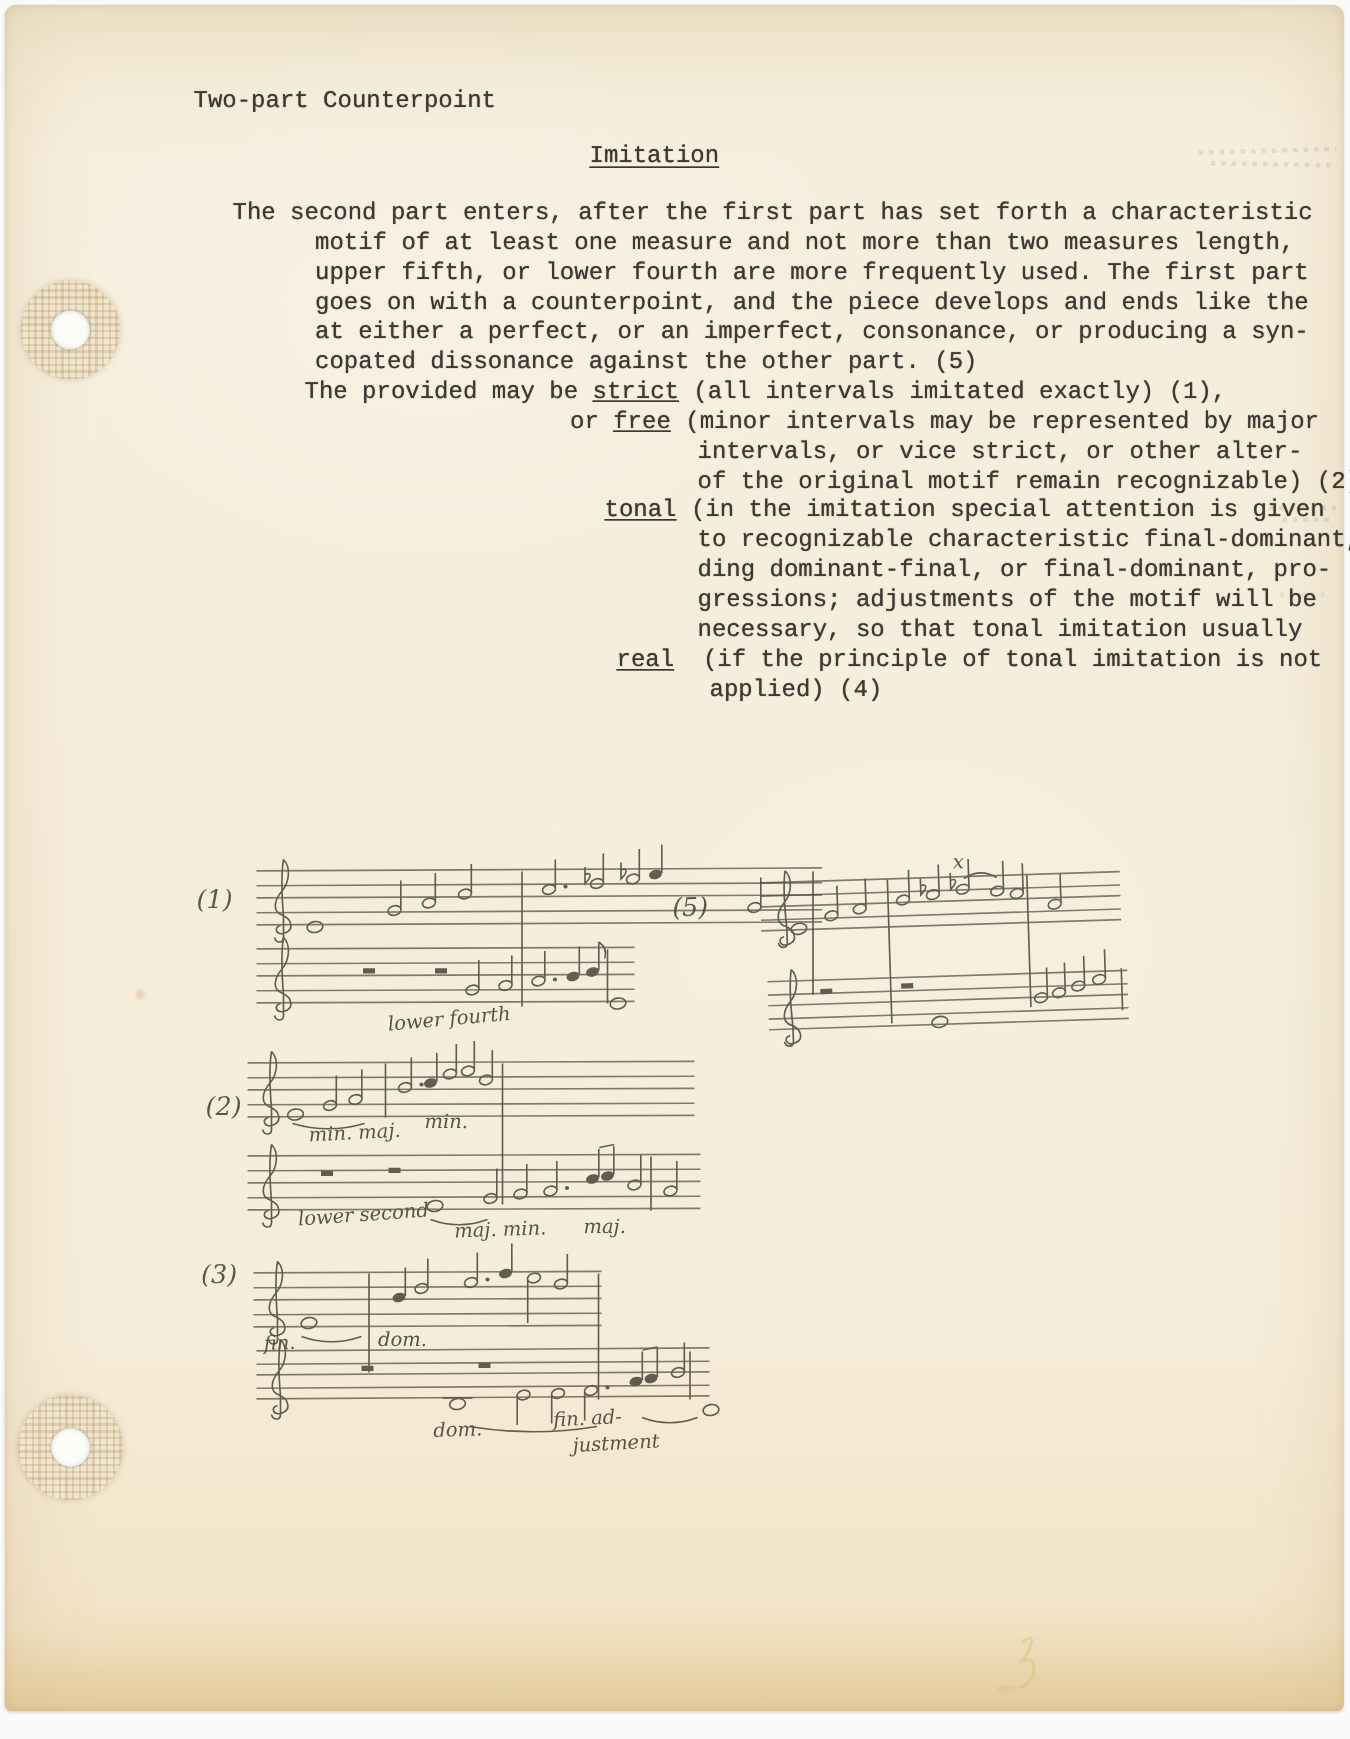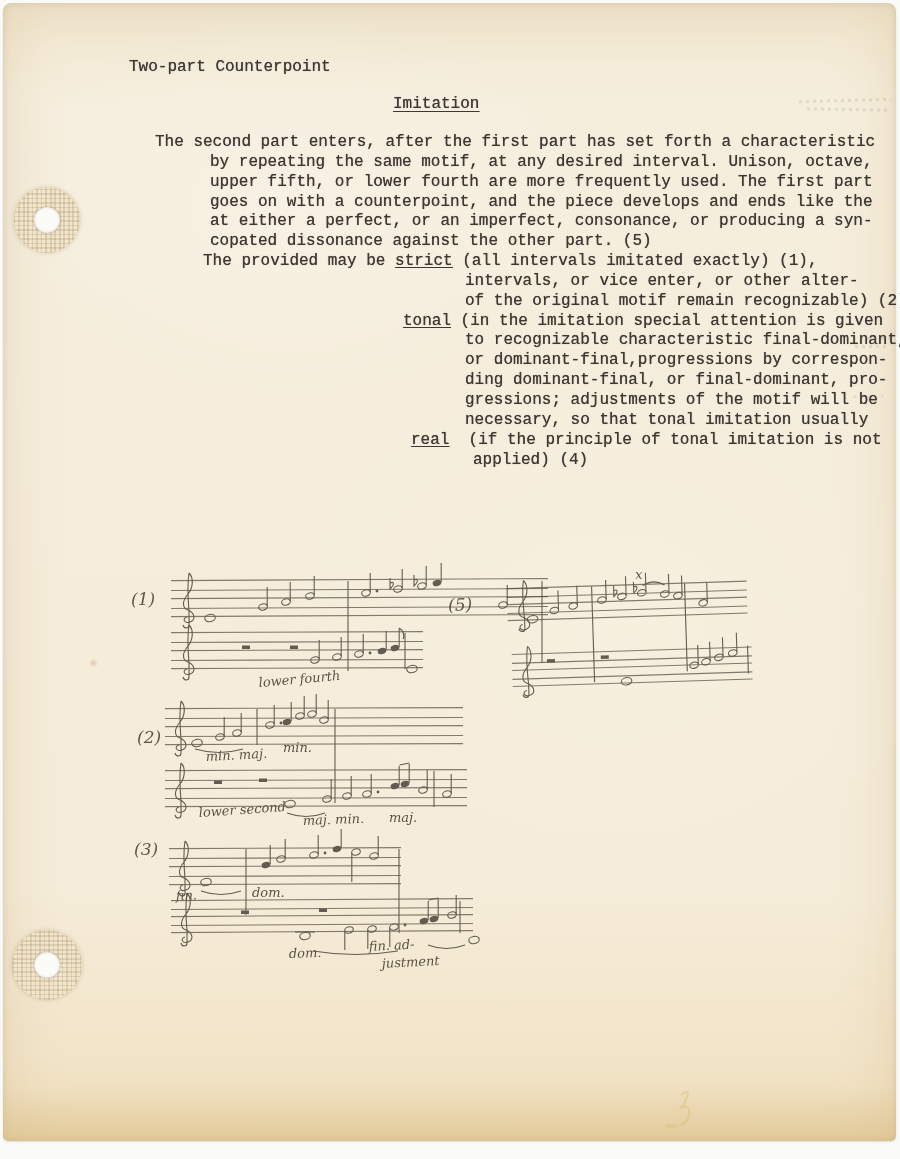--- a/index.html
+++ b/index.html
@@ -54,31 +54,31 @@
     background:radial-gradient(circle,rgba(196,130,86,.35),transparent 70%);}
 </style>
 </head>
 <body>
 
 <div class="page">
   <div class="typed header">Two-part Counterpoint</div>
   <div class="typed title">Imitation</div>
   <div class="typed body-lines">
       <div class="tline i1"><span>The second part enters, after the first part has set forth a characteristic</span></div>
-      <div class="tline i2"><span>by repeating the same motif, at any desired interval. Unison, octave,</span></div>
+      <div class="tline i2"><span>motif of at least one measure and not more than two measures length,</span></div>
       <div class="tline i2"><span>upper fifth, or lower fourth are more frequently used. The first part</span></div>
       <div class="tline i2"><span>goes on with a counterpoint, and the piece develops and ends like the</span></div>
       <div class="tline i2"><span>at either a perfect, or an imperfect, consonance, or producing a syn-</span></div>
       <div class="tline i2"><span>copated dissonance against the other part. (5)</span></div>
       <div class="tline i3"><span>The provided may be </span><span class="u">strict</span><span> (all intervals imitated exactly) (1),</span></div>
-      <div class="tline i5"><span>intervals, or vice enter, or other alter-</span></div>
+      <div class="tline i4"><span>or </span><span class="u">free</span><span> (minor intervals may be represented by major</span></div>
+      <div class="tline i5"><span>intervals, or vice strict, or other alter-</span></div>
       <div class="tline i5"><span>of the original motif remain recognizable) (2)</span></div>
       <div class="tline i6"><span class="u">tonal</span><span> (in the imitation special attention is given</span></div>
       <div class="tline i5"><span>to recognizable characteristic final-dominant,</span></div>
-      <div class="tline i5"><span>or dominant-final,progressions by correspon-</span></div>
       <div class="tline i5"><span>ding dominant-final, or final-dominant, pro-</span></div>
       <div class="tline i5"><span>gressions; adjustments of the motif will be</span></div>
       <div class="tline i5"><span>necessary, so that tonal imitation usually</span></div>
       <div class="tline i7"><span class="u">real</span><span>  (if the principle of tonal imitation is not</span></div>
       <div class="tline i8"><span>applied) (4)</span></div>
     </div>
 
   <svg id="music" width="900" height="1159" viewBox="0 0 900 1159">
       <g opacity="0.88">
         <line x1="168" y1="577.6" x2="545" y2="575.6" class="ink" opacity=".8"></line>

